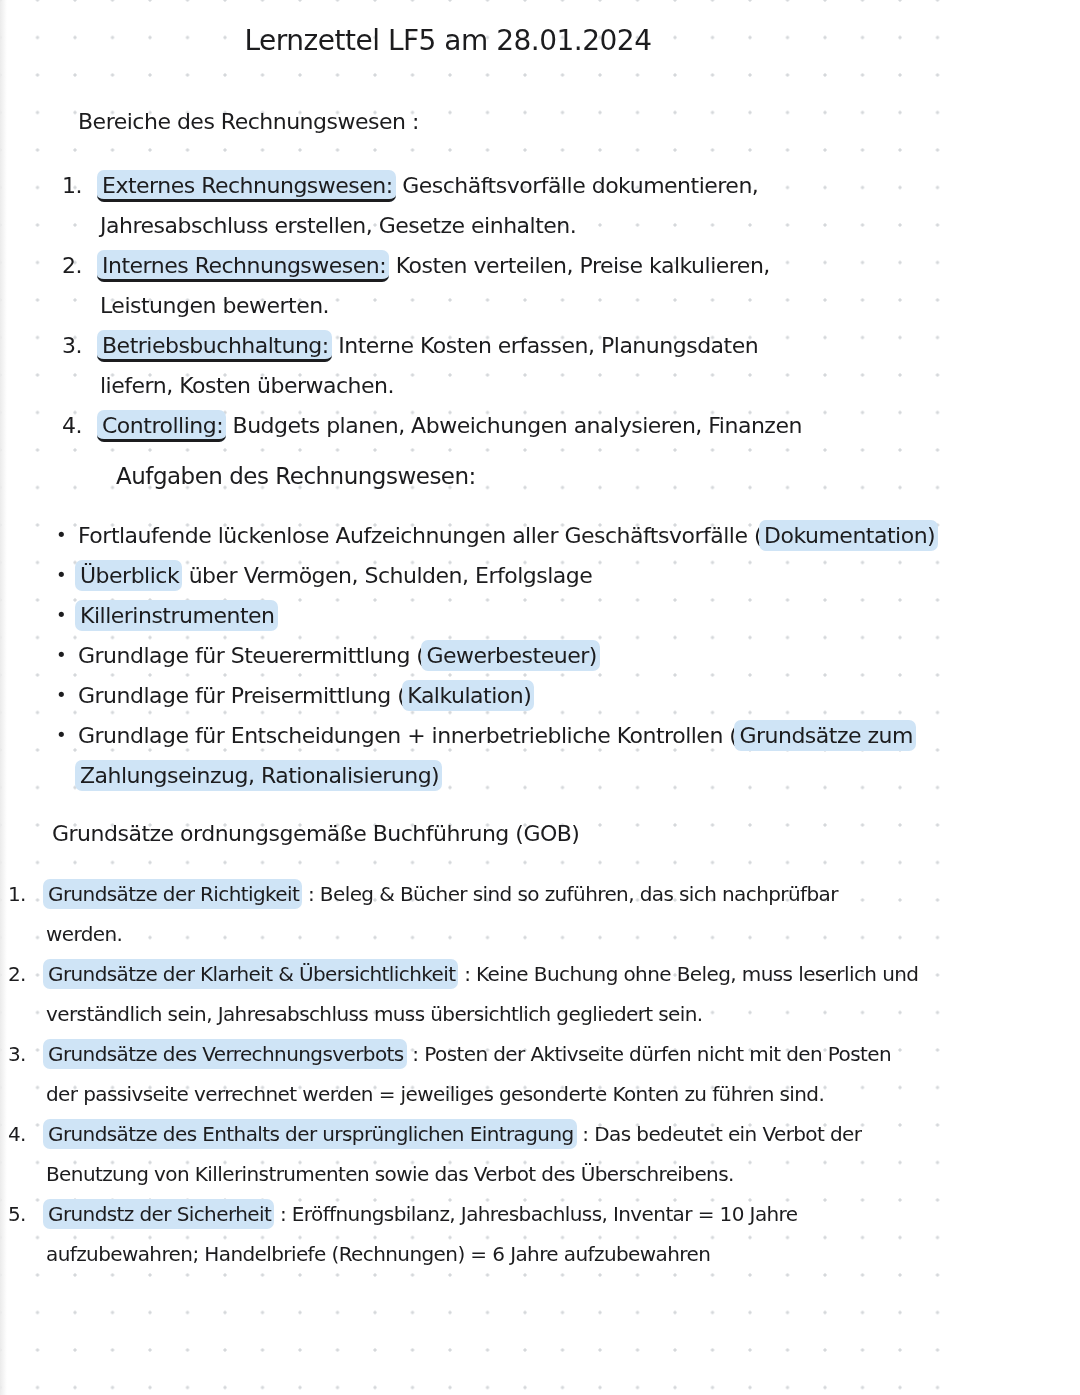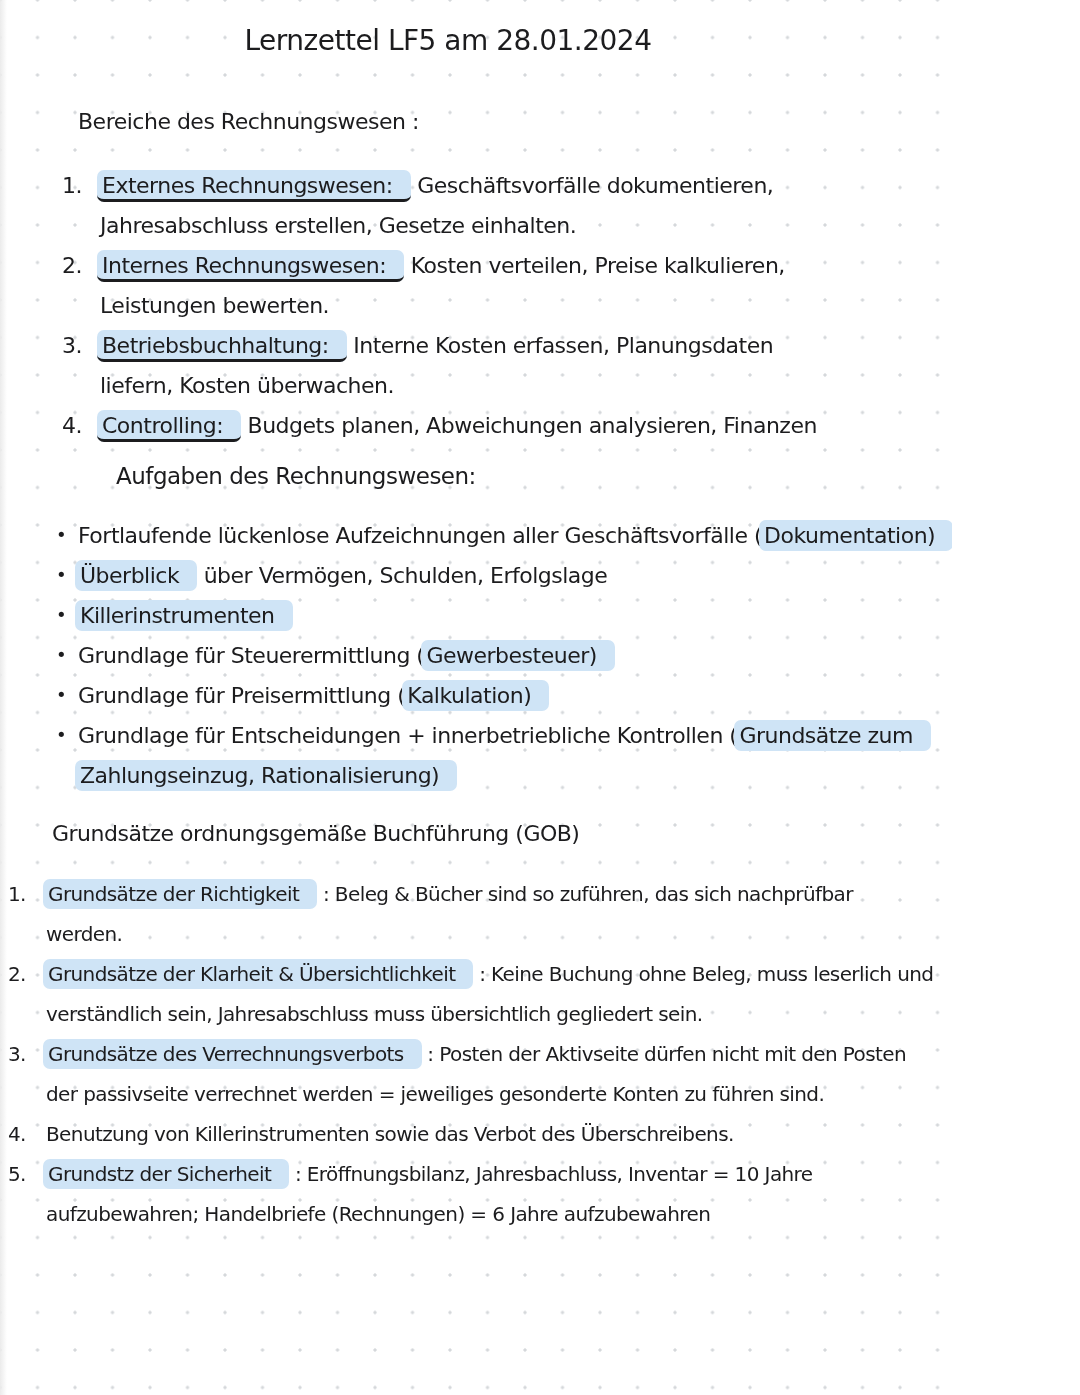--- a/index.html
+++ b/index.html
@@ -47,21 +47,21 @@
   .t-listA{position:relative;padding-left:100px;}
   .t-listA .num{position:absolute;left:62px;top:0;line-height:40px;}
   .t-bullet{position:relative;padding-left:78px;}
   .t-bullet .dot{position:absolute;left:56px;top:-1px;line-height:40px;font-size:18px;}
   .t-listB{position:relative;padding-left:46px;font-size:20px;letter-spacing:-0.6px;}
   .t-listB .num{position:absolute;left:8px;top:0;line-height:40px;}
   .line{height:40px;}
   .hl{
     background:var(--hl);
     border-radius:7px;
-    padding:3px 18px 3px 5px;
+    padding:3px 3px 3px 5px;
     margin-left:-3px;
     text-align:center;
   }
   .ul{
     border-bottom:3px solid var(--ink);
     padding-bottom:1px;
   }
 </style>
 </head>
 <body>
@@ -126,20 +126,21 @@
         <div class="line"><span class="hl">Grundsätze der Klarheit &amp; Übersichtlichkeit</span><span> : Keine Buchung ohne Beleg, muss leserlich und</span></div>
         <div class="line"><span>verständlich sein, Jahresabschluss muss übersichtlich gegliedert sein.</span></div>
       </div>
       <div class="block t-listB">
         <span class="num">3.</span>
         <div class="line"><span class="hl">Grundsätze des Verrechnungsverbots</span><span> : Posten der Aktivseite dürfen nicht mit den Posten</span></div>
         <div class="line"><span>der passivseite verrechnet werden = jeweiliges gesonderte Konten zu führen sind.</span></div>
       </div>
       <div class="block t-listB">
         <span class="num">4.</span>
+        <div class="line"><span class="hl">Grundsätze des Enthalts der ursprünglichen Eintragung</span><span> : Das bedeutet ein Verbot der</span></div>
         <div class="line"><span>Benutzung von Killerinstrumenten sowie das Verbot des Überschreibens.</span></div>
       </div>
       <div class="block t-listB">
         <span class="num">5.</span>
         <div class="line"><span class="hl">Grundstz der Sicherheit</span><span> : Eröffnungsbilanz, Jahresbachluss, Inventar = 10 Jahre</span></div>
         <div class="line"><span>aufzubewahren; Handelbriefe (Rechnungen) = 6 Jahre aufzubewahren</span></div>
       </div>
     </div>
 </div>
 

